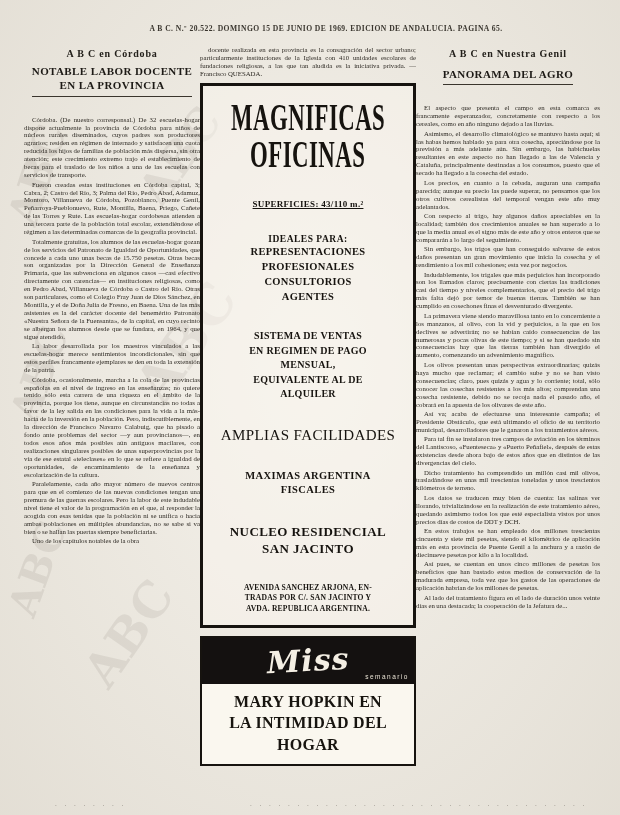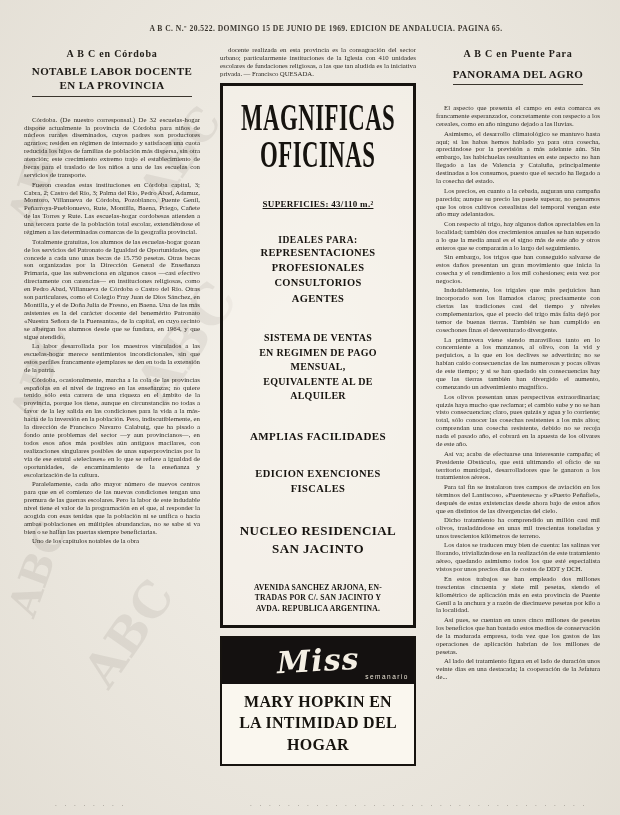--- a/index.html
+++ b/index.html
@@ -16,25 +16,25 @@
   .wm{
     position:absolute;font-weight:bold;color:rgba(70,62,52,0.10);
     font-family:"DejaVu Serif",serif;pointer-events:none;user-select:none;z-index:0;
   }
   .header{
     position:absolute;top:24px;left:16px;width:100%;text-align:center;
     font-size:7.6px;font-weight:bold;letter-spacing:.45px;color:#3a362f;z-index:2;
   }
   .cols{
     position:absolute;top:46px;left:24px;right:20px;bottom:14px;
-    display:flex;gap:20px;z-index:1;
+    display:flex;gap:0;z-index:1;
   }
   .col{overflow:hidden;}
   .col.left{width:176px;flex:none;}
-  .col.mid{width:196px;flex:none;}
+  .col.mid{width:216px;flex:none;}
   .col.right{flex:1;}
   .kicker{
     text-align:center;font-weight:bold;font-size:10px;letter-spacing:.8px;
     margin:2px 0 5px 0;color:#23201b;
   }
   .headline-wrap{text-align:center;margin-bottom:19px;}
   .headline{
     display:inline-block;font-weight:bold;font-size:11px;line-height:1.3;
     letter-spacing:.4px;white-space:pre-line;color:#1d1a16;
     border-bottom:1px solid #3a352d;padding-bottom:3px;
@@ -53,21 +53,21 @@
   }
   .ad-big{
     font-weight:bold;font-size:24px;line-height:1;letter-spacing:.5px;
     transform:scale(.95,1.55);transform-origin:50% 50%;
   }
   .ad-big-row{height:37px;display:flex;align-items:center;justify-content:center;}
   .ad-sup{font-weight:bold;font-size:9px;letter-spacing:.3px;text-decoration:underline;}
   .ad-ideales{font-weight:bold;font-size:9.5px;margin-bottom:0;letter-spacing:.5px;}
   .ad-target{font-weight:bold;font-size:10.5px;line-height:1.45;letter-spacing:.3px;}
   .ad-sistema{font-weight:bold;font-size:10px;line-height:1.45;letter-spacing:.3px;font-family:Liberation Serif, serif;}
-  .ad-facil{font-weight:bold;font-size:11px;letter-spacing:.4px;}
+  .ad-facil{font-weight:normal;font-size:15px;letter-spacing:.4px;}
   .ad-exen{font-weight:bold;font-size:10.5px;line-height:1.4;letter-spacing:.4px;}
   .ad-nucleo{font-weight:bold;font-size:13px;line-height:1.35;letter-spacing:.4px;}
   .ad-addr{font-weight:bold;font-size:7.6px;line-height:1.4;letter-spacing:.2px;}
   
   .miss-box{margin-top:8px;border:2px solid #16130f;background:#faf7ef;}
   .miss-top{
     background:#141110;height:46px;position:relative;
     display:flex;align-items:center;justify-content:center;
   }
   .miss-logo{
@@ -143,42 +143,42 @@
               <div class="ad-target">CONSULTORIOS</div>
               <div class="ad-target">AGENTES</div>
             </div>
         </div>
         <div class="ad-sistema pre">SISTEMA DE VENTAS
 EN REGIMEN DE PAGO
 MENSUAL,
 EQUIVALENTE AL DE
 ALQUILER</div>
         <div class="ad-facil">AMPLIAS FACILIDADES</div>
-        <div class="ad-exen pre">EDICION EXENCIONES
+        <div class="ad-exen pre">MAXIMAS ARGENTINA
 FISCALES</div>
         <div class="ad-nucleo pre">NUCLEO RESIDENCIAL
 SAN JACINTO</div>
         <div class="ad-addr pre">AVENIDA SANCHEZ ARJONA, EN-
 TRADAS POR C/. SAN JACINTO Y
 AVDA. REPUBLICA ARGENTINA.</div>
       </div>
 
       <div class="miss-box">
         <div class="miss-top">
           <span class="miss-logo">Miss</span>
           <span class="miss-tag">semanario</span>
         </div>
         <div class="miss-body pre">MARY HOPKIN EN
 LA INTIMIDAD DEL
 HOGAR</div>
       </div>
     </div>
 
     <div class="col right">
-      <div class="kicker">A B C en Puente Para</div>
+      <div class="kicker">A B C en Nuestra Genil</div>
       <div class="headline-wrap">
         <span class="headline">PANORAMA DEL AGRO</span>
       </div>
       <div class="body">
           <p class="body-p">El aspecto que presenta el campo en esta comarca es francamente esperanzador, concretamente con respecto a los cereales, como en año ninguno dejado a las lluvias.</p>
           <p class="body-p">Asimismo, el desarrollo climatológico se mantuvo hasta aquí; si las habas hemos hablado ya para otra cosecha, apreciándose por la previsión a más adelante aún. Sin embargo, las habichuelas resultantes en este aspecto no han llegado a las de Valencia y Cataluña, principalmente destinadas a los consumos, puesto que el secado ha llegado a la cosecha del estado.</p>
           <p class="body-p">Los precios, en cuanto a la cebada, auguran una campaña parecida; aunque su precio las puede superar, no pensamos que los otros cultivos cerealistas del temporal vengan este año muy adelantados.</p>
           <p class="body-p">Con respecto al trigo, hay algunos daños apreciables en la localidad; también dos crecimientos anuales se han superado a lo que la media anual es el signo más de este año y otros enteros que se compararán a lo largo del seguimiento.</p>
           <p class="body-p">Sin embargo, los trigos que han conseguido salvarse de estos daños presentan un gran movimiento que inicia la cosecha y el rendimiento a los mil cohesiones; esta vez por negocios.</p>
           <p class="body-p">Indudablemente, los trigales que más perjuicios han incorporado son los llamados claros; precisamente con ciertas las tradiciones casi del tiempo y niveles complementarios, que el precio del trigo más falta dejó por temor de buenas tierras. También se han cumplido en cosechones finas el desventurado divergente.</p>

